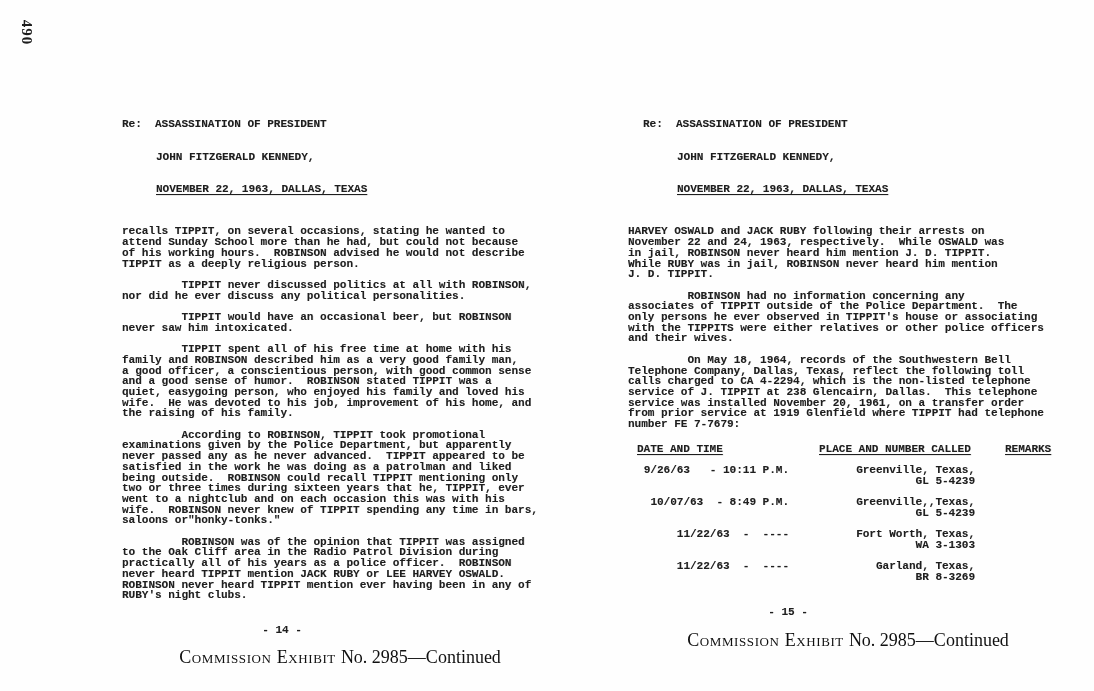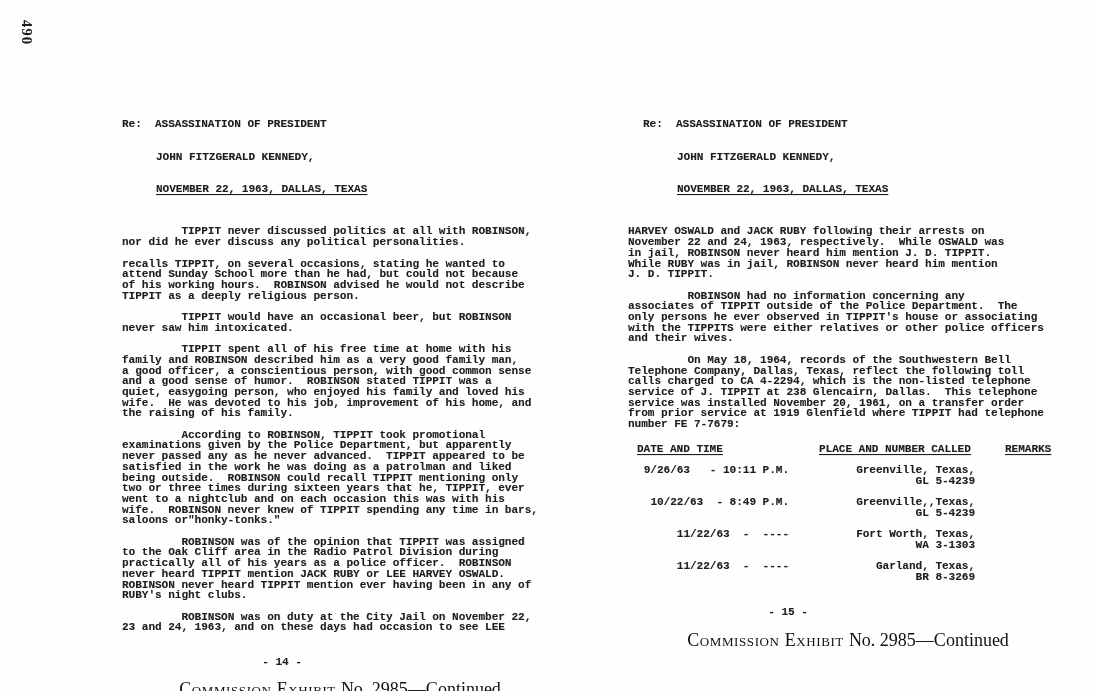--- a/index.html
+++ b/index.html
@@ -60,26 +60,26 @@
 
   <div class="rot-num">490</div>
 
   <div class="page page-left">
     <div class="hdr">
       <div class="hdr-line">Re:  ASSASSINATION OF PRESIDENT</div>
       <div class="hdr-line hdr-ind">JOHN FITZGERALD KENNEDY,</div>
       <div class="hdr-line hdr-ind"><span class="u">NOVEMBER 22, 1963, DALLAS, TEXAS</span></div>
     </div>
 
-    <div class="para">         TIPPIT never discussed politics at all with ROBINSON,
-nor did he ever discuss any political personalities.</div>
     <div class="para">recalls TIPPIT, on several occasions, stating he wanted to
 attend Sunday School more than he had, but could not because
 of his working hours.  ROBINSON advised he would not describe
 TIPPIT as a deeply religious person.</div>
+    <div class="para">         TIPPIT never discussed politics at all with ROBINSON,
+nor did he ever discuss any political personalities.</div>
     <div class="para">         TIPPIT would have an occasional beer, but ROBINSON
 never saw him intoxicated.</div>
     <div class="para">         TIPPIT spent all of his free time at home with his
 family and ROBINSON described him as a very good family man,
 a good officer, a conscientious person, with good common sense
 and a good sense of humor.  ROBINSON stated TIPPIT was a
 quiet, easygoing person, who enjoyed his family and loved his
 wife.  He was devoted to his job, improvement of his home, and
 the raising of his family.</div>
     <div class="para">         According to ROBINSON, TIPPIT took promotional
@@ -90,22 +90,20 @@
 two or three times during sixteen years that he, TIPPIT, ever
 went to a nightclub and on each occasion this was with his
 wife.  ROBINSON never knew of TIPPIT spending any time in bars,
 saloons or"honky-tonks."</div>
     <div class="para">         ROBINSON was of the opinion that TIPPIT was assigned
 to the Oak Cliff area in the Radio Patrol Division during
 practically all of his years as a police officer.  ROBINSON
 never heard TIPPIT mention JACK RUBY or LEE HARVEY OSWALD.
 ROBINSON never heard TIPPIT mention ever having been in any of
 RUBY's night clubs.</div>
-    <div class="para">         ROBINSON was on duty at the City Jail on November 22,
-23 and 24, 1963, and on these days had occasion to see LEE</div>
 
     <div class="pagenum">- 14 -</div>
 
     <div class="caption">
       <span class="sc">Commission Exhibit</span><span class="rest">No. 2985—Continued</span>
     </div>
   </div>
 
   <div class="page page-right">
     <div class="hdr">
@@ -140,21 +138,21 @@
         <span class="th">PLACE AND NUMBER CALLED</span>
         <span class="th">REMARKS</span>
       </div>
       <div class="tbl-row">
         <span class="cell">9/26/63   - 10:11 P.M.</span>
         <span class="cell">Greenville, Texas,
 GL 5-4239</span>
         <span class="cell"></span>
       </div>
       <div class="tbl-row">
-        <span class="cell">10/22/63  - 8:49 P.M.</span>
+        <span class="cell">10/07/63  - 8:49 P.M.</span>
         <span class="cell">Greenville,,Texas,
 GL 5-4239</span>
         <span class="cell"></span>
       </div>
       <div class="tbl-row">
         <span class="cell">11/22/63  -  ----</span>
         <span class="cell">Fort Worth, Texas,
 WA 3-1303</span>
         <span class="cell"></span>
       </div>

